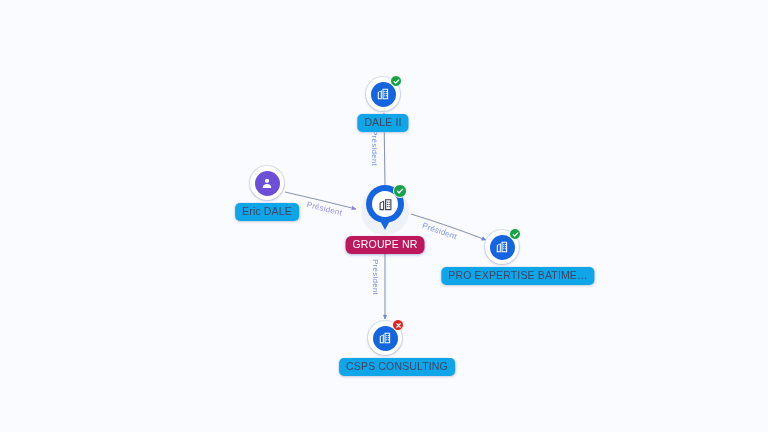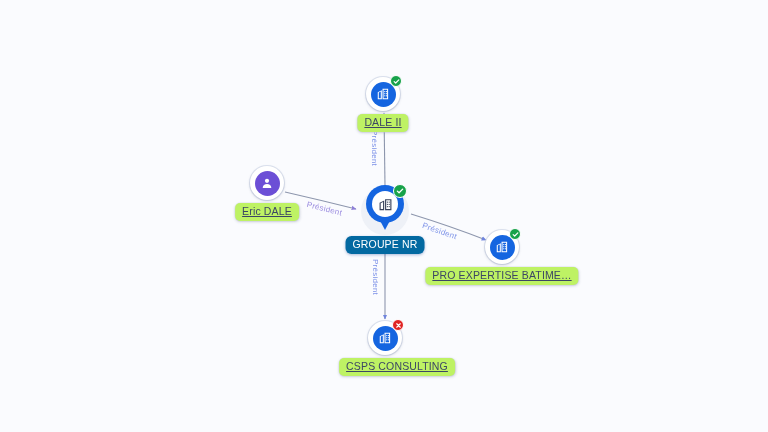--- a/index.html
+++ b/index.html
@@ -120,27 +120,26 @@
     transform: translateX(-50%);
     white-space: nowrap;
     box-sizing: border-box;
     padding: 3px 7px 4px 7px;
     border-radius: 5px;
     font-size: 10.5px;
     line-height: 11px;
     letter-spacing: 0.15px;
   }
   .label.plain {
-    background: #bef264;
+    background: #0ea5e9;
     color: #3c4664;
     box-shadow: 0 1px 3px rgba(40,50,90,0.20), 0 0 0 0.5px rgba(226,230,240,0.8);
-    text-decoration: underline;
   }
   .label.selected {
-    background: #0369a1;
+    background: #be185d;
     color: #ffffff;
     border-radius: 6px;
     box-shadow: 0 1px 3px rgba(20,60,150,0.35);
     font-weight: 400;
   }
 
   
   .edge-label {
     position: absolute;
     white-space: nowrap;
@@ -274,21 +273,21 @@
             <rect fill="#ffffff" x="17" y="14.2" width="1.8" height="1.8"></rect>
           </svg>
         </div>
         <div class="badge ok" style="right:-2px; top:-2px;">
           <svg width="7" height="7" viewBox="0 0 12 12">
             <path d="M2 6.2 L4.6 8.6 L10 3.2" fill="none" stroke="#ffffff" stroke-width="2" stroke-linecap="round" stroke-linejoin="round"></path>
           </svg>
         </div>
       </div>
     </div>
-    <div class="label plain" style="left:0px; top:20px;">PRO EXPERTISE BATIME…</div>
+    <div class="label plain" style="left:16px; top:20px;">PRO EXPERTISE BATIME…</div>
   </div>
 
   <div class="node" style="left:385px; top:338px;">
     <div class="node-visual">
       <div class="avatar-ring">
         <div class="avatar-disc company">
           <svg width="14" height="14" viewBox="0 0 24 24">
             <path fill="#ffffff" d="M3 21V9.2l7-3.6V21H3zm1.8-1.8h3.4V7.9L4.8 9.6v9.6z"></path>
             <path fill="#ffffff" d="M11.2 21V3h9.6v18h-9.6zm1.8-1.8h6V4.8h-6v14.4z"></path>
             <rect fill="#ffffff" x="14.1" y="7" width="1.8" height="1.8"></rect>

